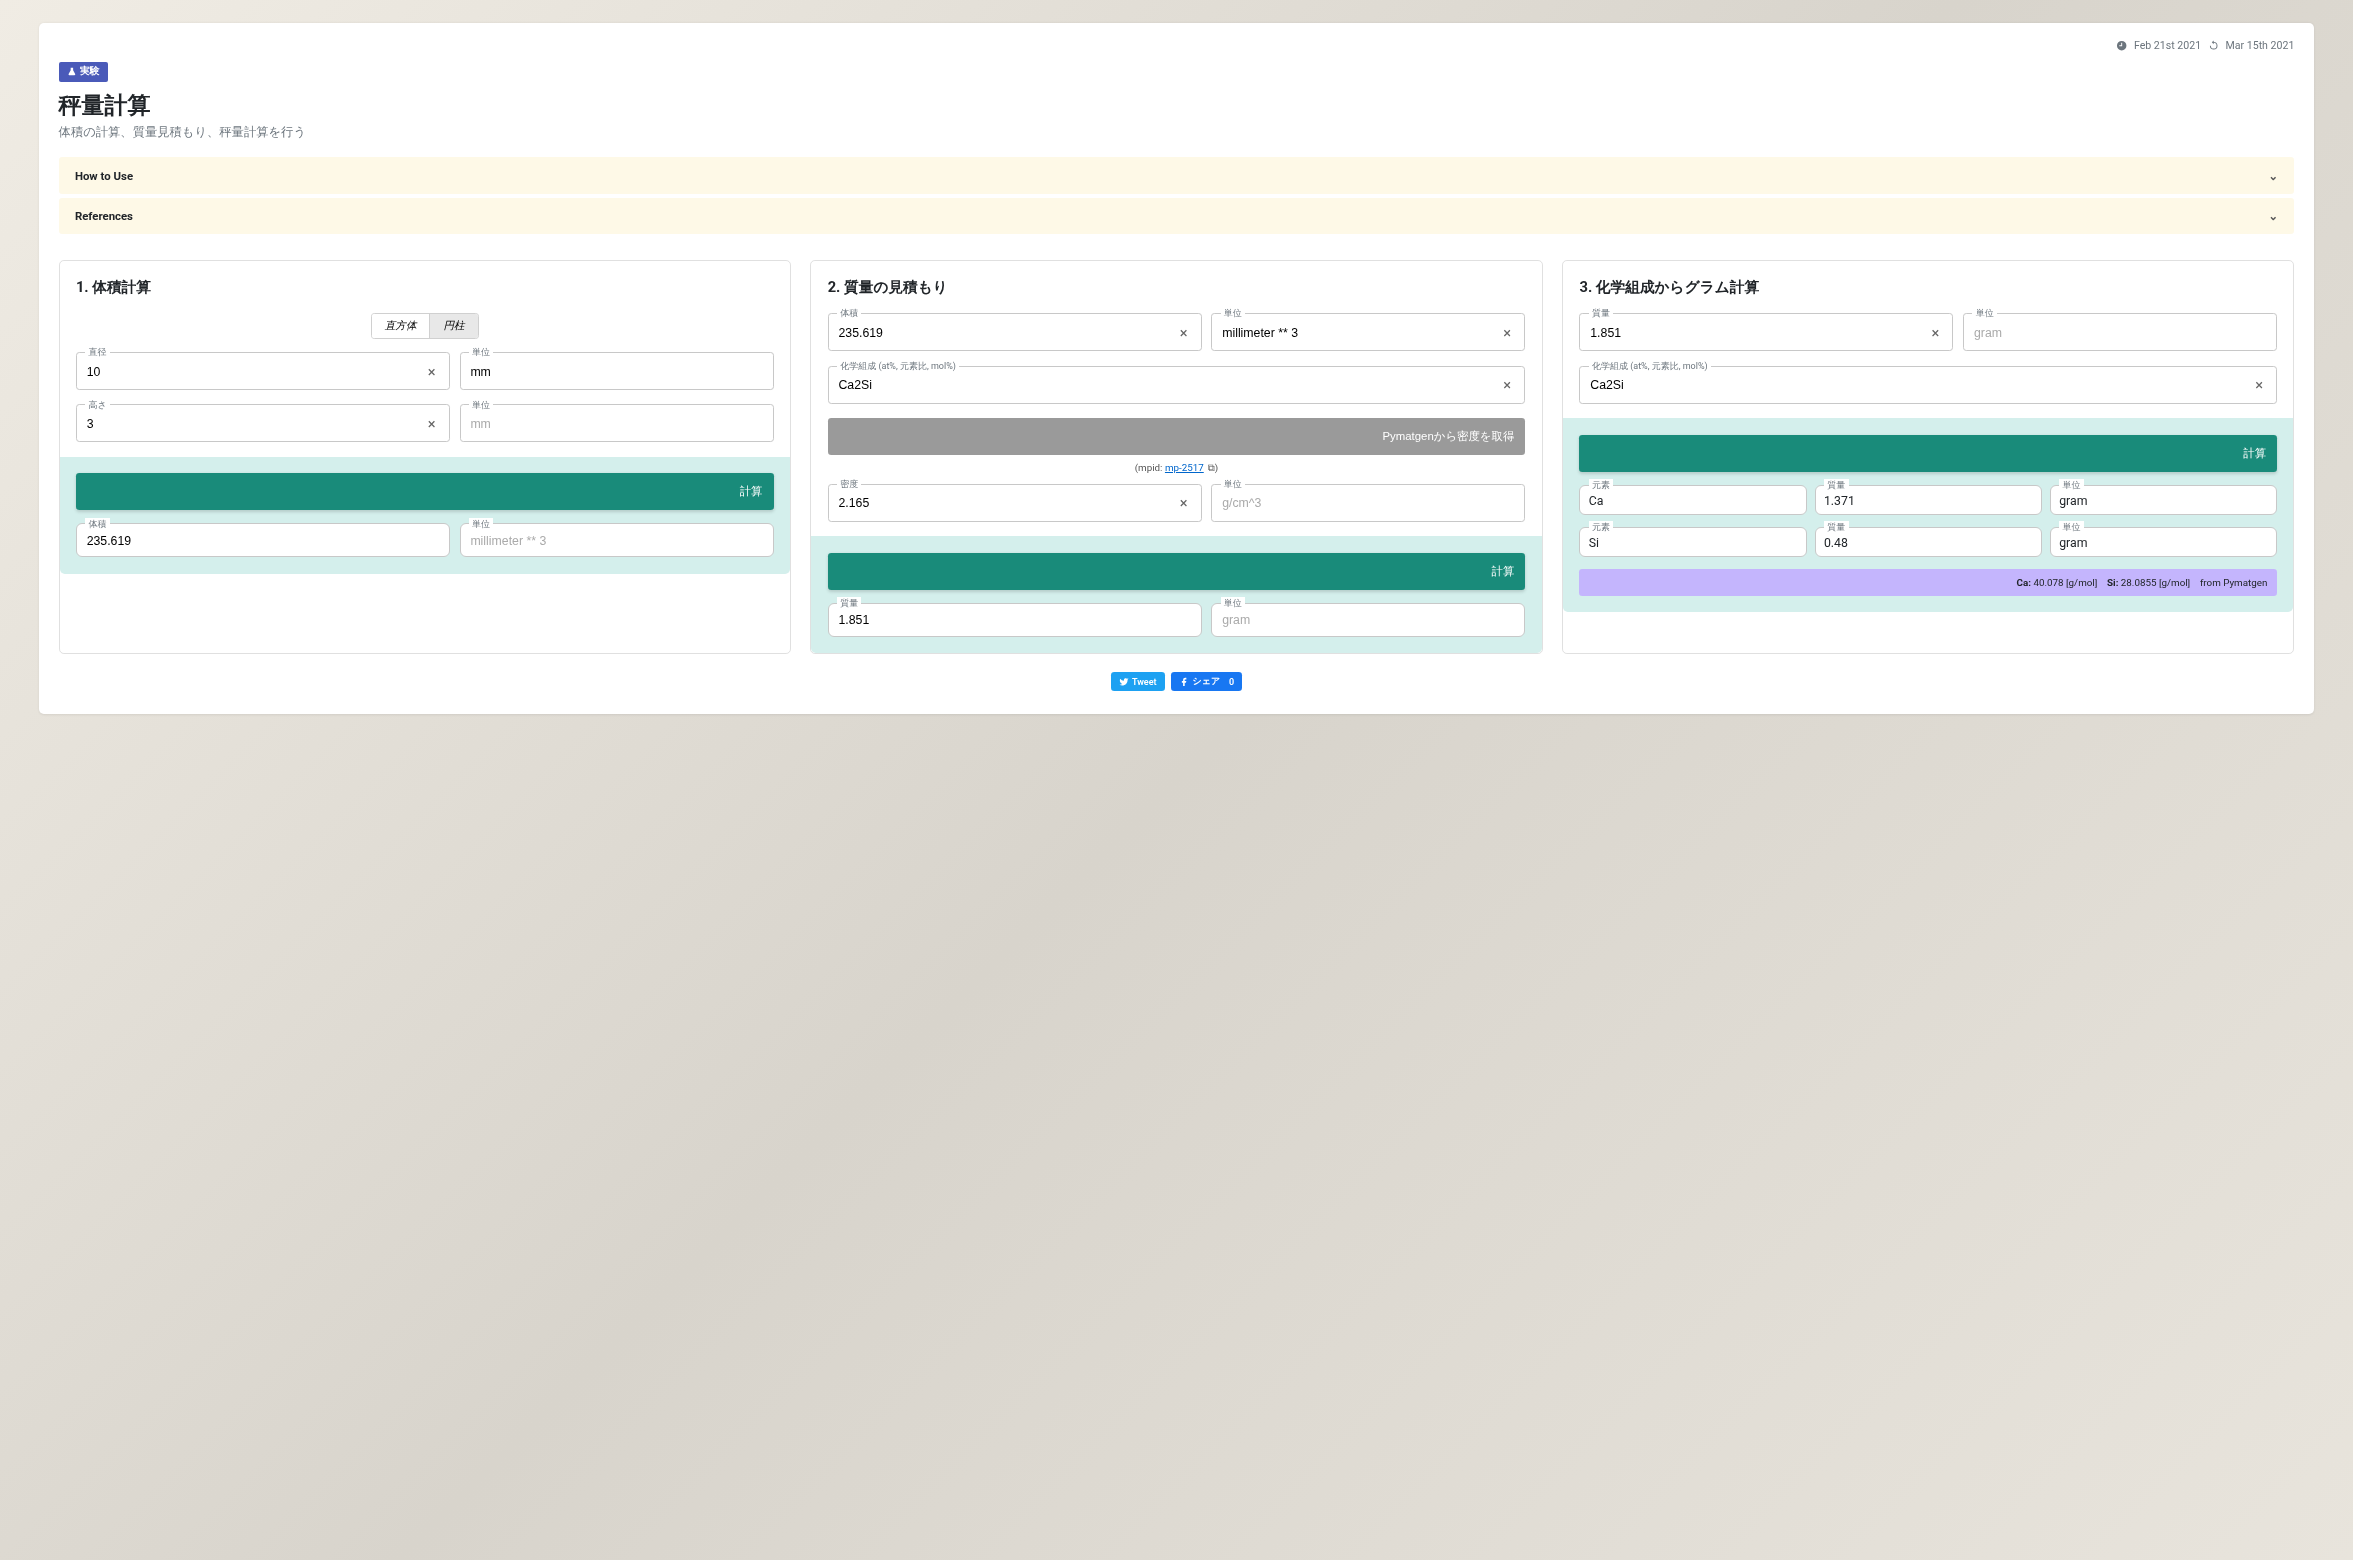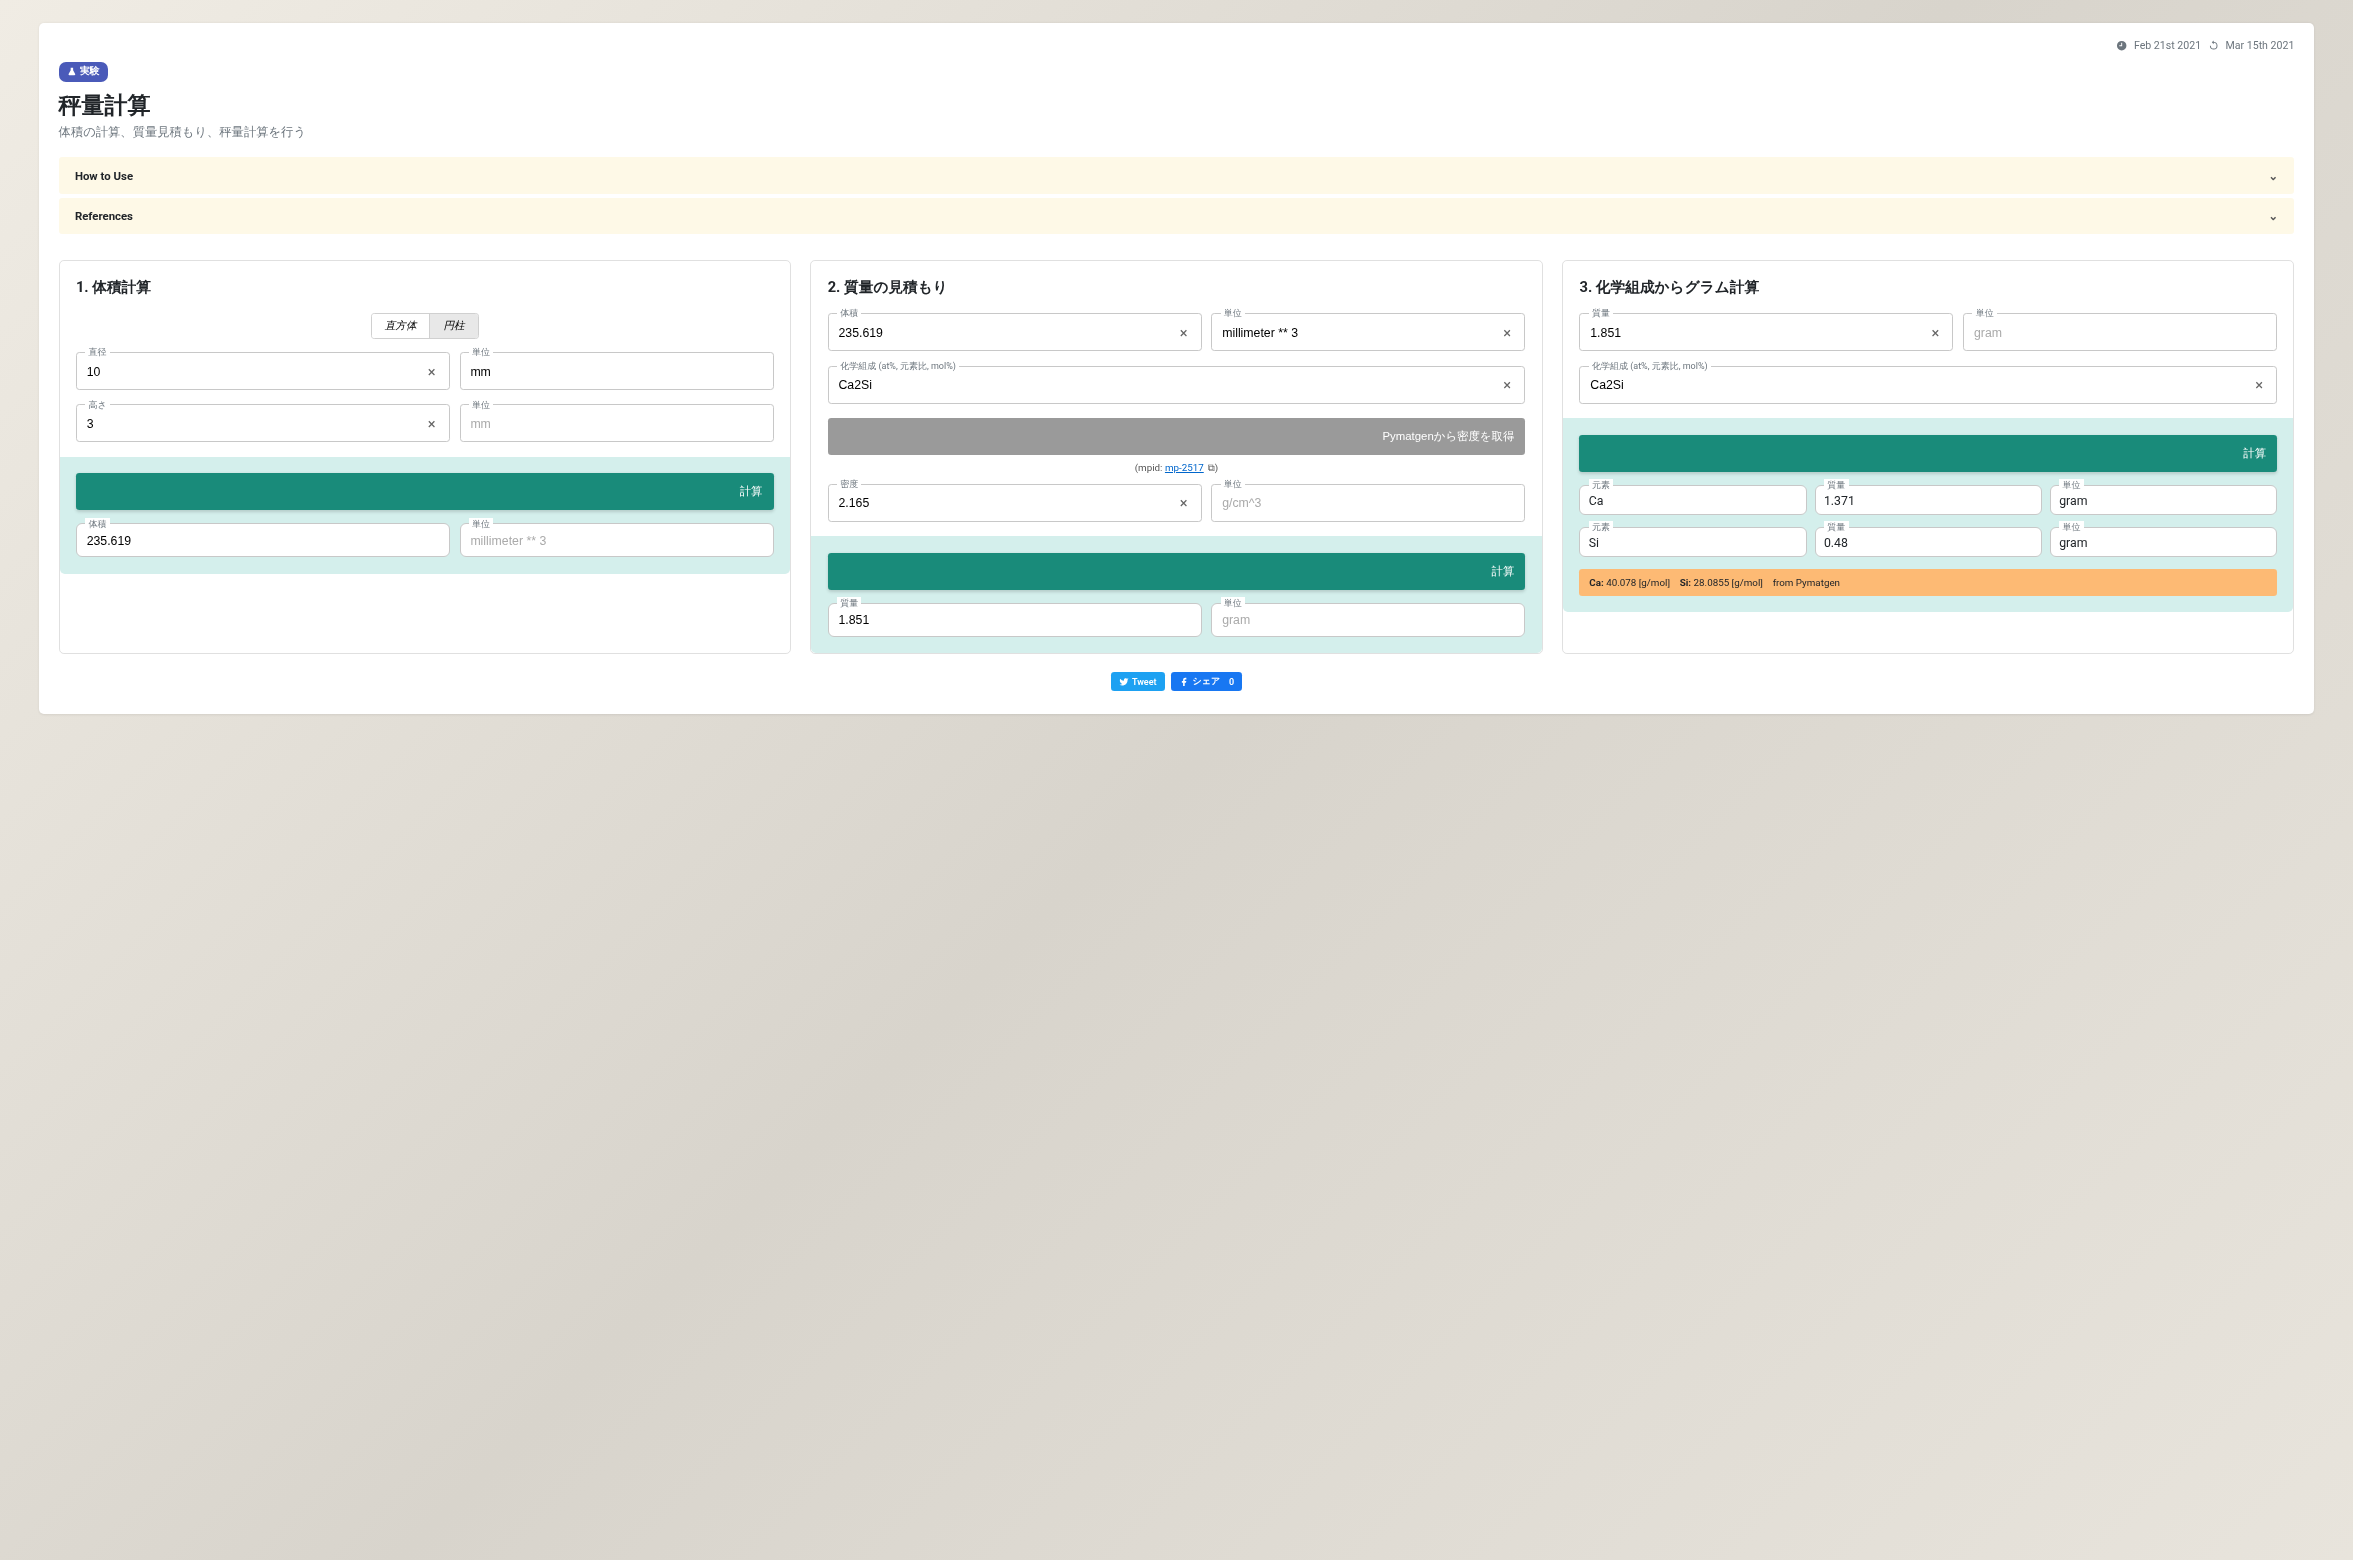--- a/index.html
+++ b/index.html
@@ -55,21 +55,21 @@
 }
 .meta-row {
   display: flex; justify-content: flex-end; gap: 6.5px;
   color: #6c757d; font-size: 10.6px; align-items: center;
 }
 .meta-row svg { width: 11.4px; height: 11.4px; fill: #6c757d; }
 .badge {
   display: inline-flex; align-items: center; gap: 3.3px;
   background: #4a5ab9;
   color: #fff;
-  padding: 3.3px 8.2px; border-radius: 7px;
+  padding: 3.3px 8.2px; border-radius: 2px;
   font-size: 9.8px; font-weight: 600;
   margin-top: 9.8px;
 }
 .badge svg { width: 9.8px; height: 9.8px; fill: #fff; }
 h1.page-title { font-size: 23px; font-weight: 700; margin: 8.2px 0 3.3px; }
 .page-subtitle { color: #6c757d; font-size: 12.3px; margin-bottom: 16.3px; }
 .accordion {
   background: #fef9e7;
   border-radius: 3.3px;
   margin-bottom: 3.3px;
@@ -141,23 +141,23 @@
 .result-section {
   background: #d4efec;
   margin: 0 -16.3px -16.3px;
   padding: 16.3px;
   border-radius: 0 0 4.9px 4.9px;
 }
 .result-section .field { background: #fff; border-radius: 6px; }
 .mpid-row { text-align: center; font-size: 9.8px; color: #555; margin: 6.5px 0 9.8px; }
 .mpid-row a { color: #0066cc; text-decoration: underline; }
 .small-info {
-  background: #fdba74; border-radius: 3.3px;
+  background: #c4b5fd; border-radius: 3.3px;
   padding: 8.2px 9.8px; font-size: 9.8px;
-  text-align: left; margin-top: 6px;
+  text-align: right; margin-top: 6px;
 }
 .small-info b { font-weight: 700; }
 .three-col { display: flex; gap: 8.2px; margin-bottom: 11.4px; }
 .three-col .field { flex: 1; padding: 8.2px 8.2px 6.5px; }
 .social-row { display: flex; justify-content: center; gap: 6.5px; margin-top: 18px; }
 .social-btn {
   display: inline-flex; align-items: center; gap: 3.3px;
   padding: 3.3px 8.2px; border-radius: 3.3px;
   font-size: 9px; color: #fff; cursor: pointer;
   font-weight: 600;

